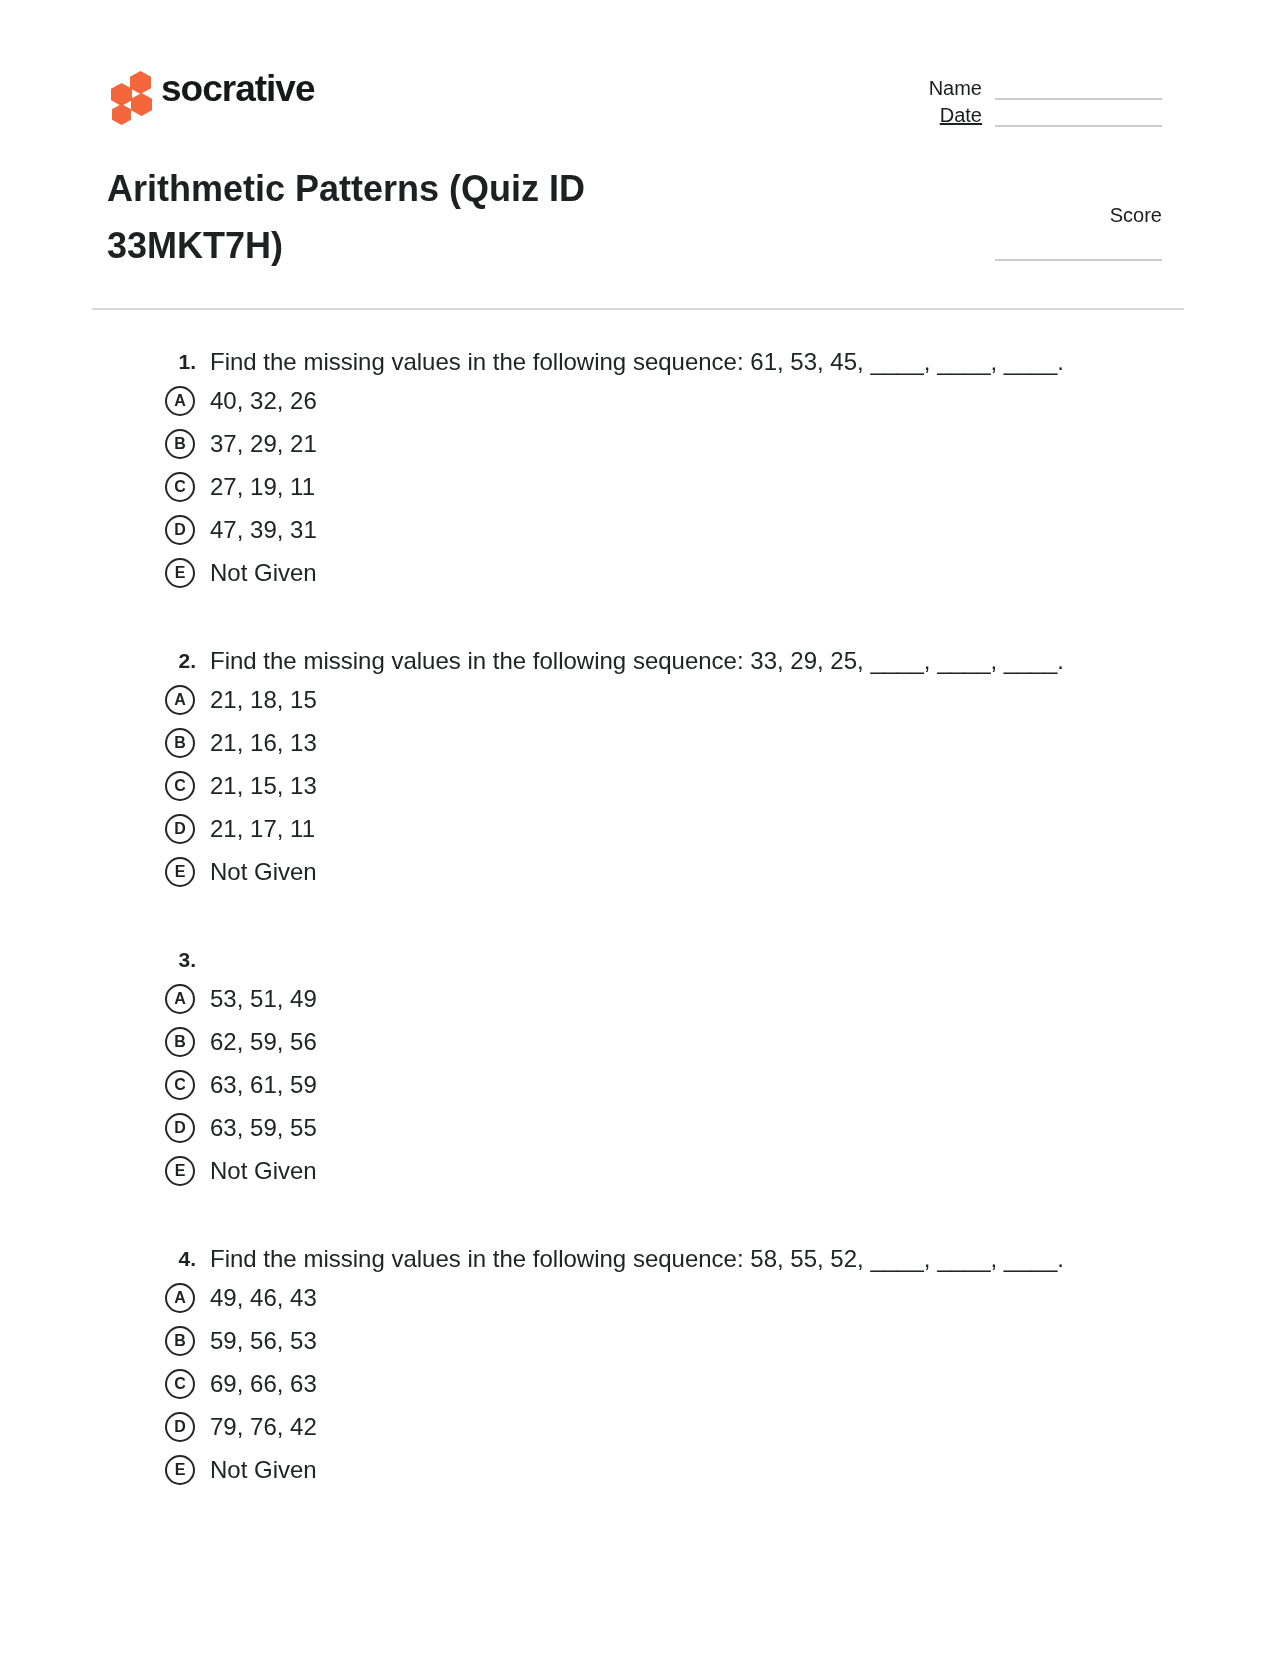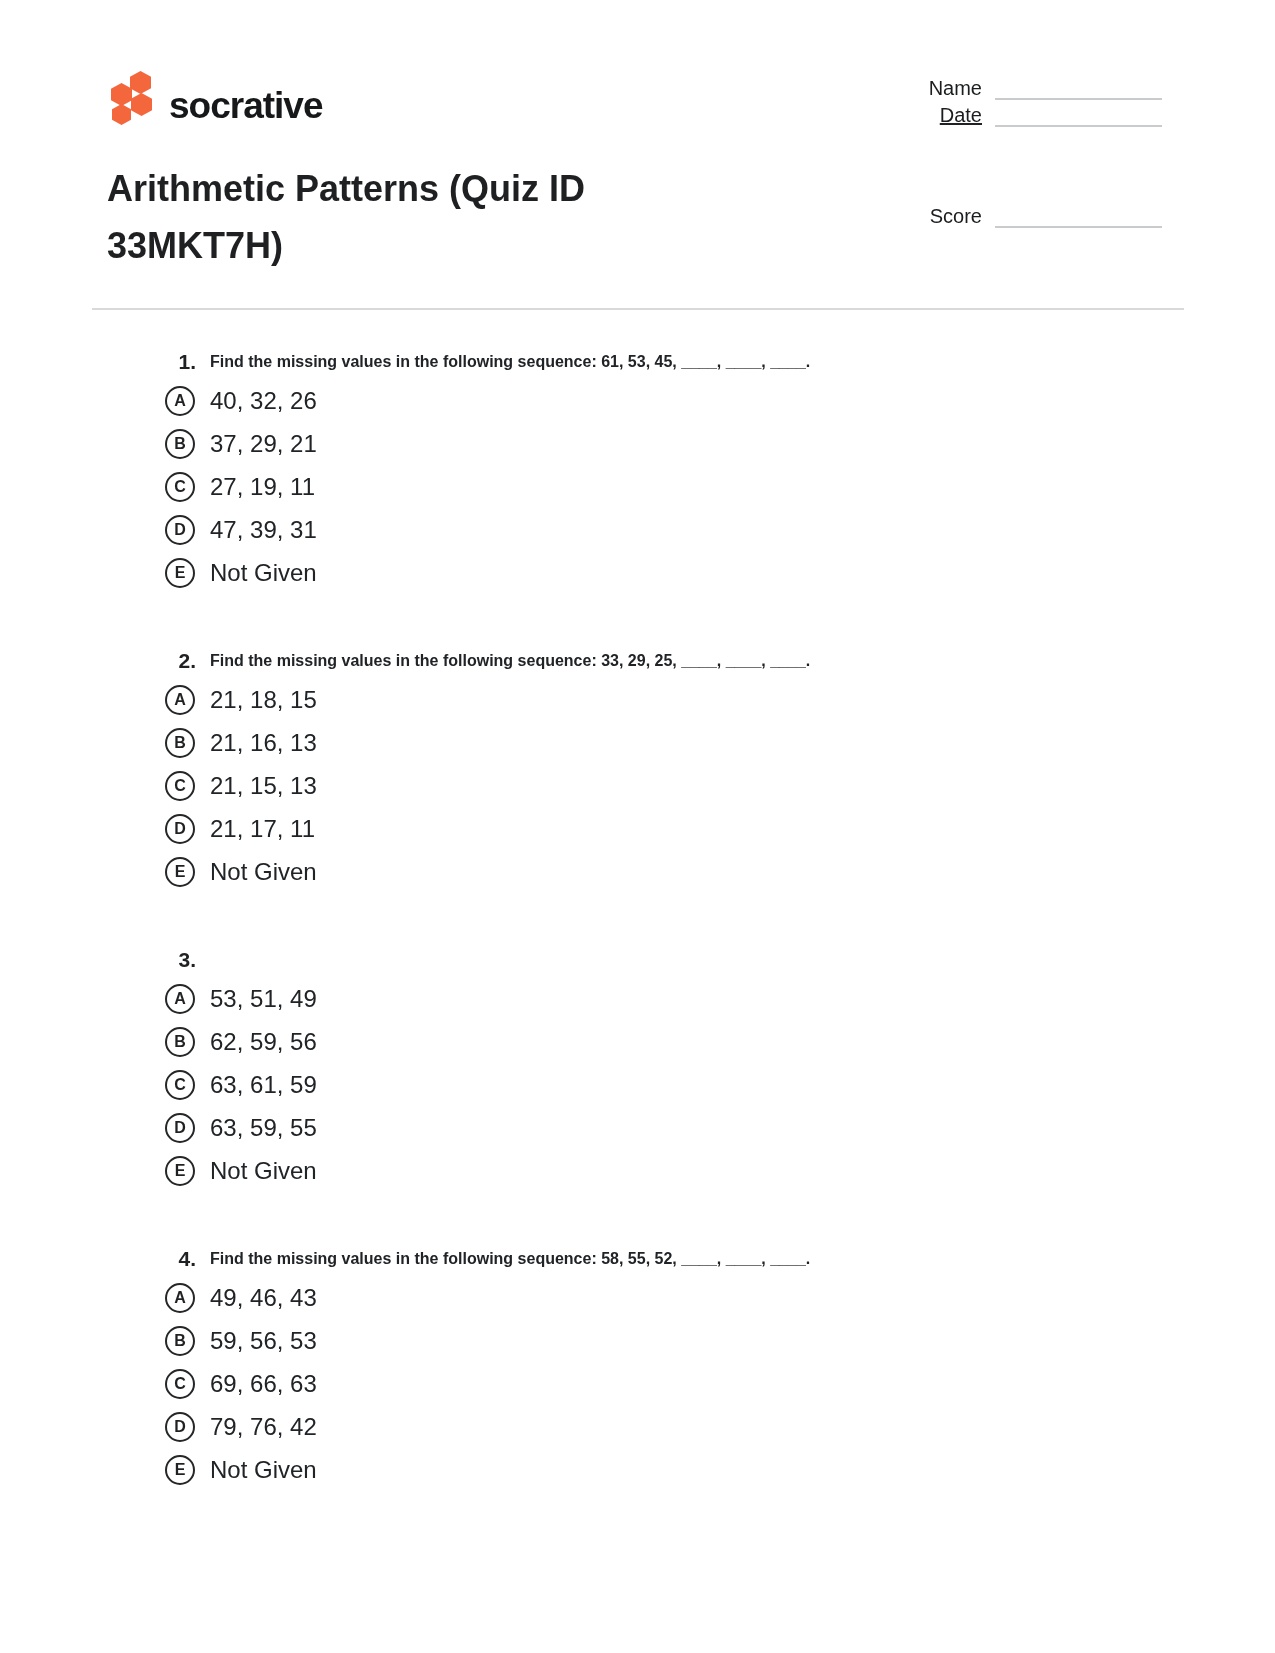--- a/index.html
+++ b/index.html
@@ -3,55 +3,55 @@
 <meta charset="utf-8">
 <style>
   * { margin:0; padding:0; box-sizing:border-box; }
   html,body { background:#ffffff; }
   body { font-family:"Liberation Sans", sans-serif; color:#1f2224; }
   .page {
     position:relative; width:1275px; height:1653px; background:#ffffff; overflow:hidden;
   }
 
   
-  .logo { position:absolute; left:105px; top:68px; display:flex; align-items:flex-end; gap:12px; }
+  .logo { position:absolute; left:105px; top:68px; display:flex; align-items:flex-start; gap:4px; }
   .hexes { position:relative; width:52px; height:59px; flex:none; }
   .hex { position:absolute; width:21px; height:23px; background:#f4663c;
          clip-path:polygon(50% 0%, 100% 25%, 100% 75%, 50% 100%, 0% 75%, 0% 25%); }
   .hex-1 { left:25px; top:3px; }
   .hex-2 { left:6px;  top:15px; }
   .hex-3 { left:26px; top:25px; }
   .hex-4 { left:7px;  top:36px; width:19px; height:21px; }
   .logo-text { font-size:37px; font-weight:700; letter-spacing:-1px; color:#17181a; }
 
   
   .fields { position:absolute; left:900px; top:76px; width:262px; }
   .field-row { display:flex; align-items:flex-end; gap:13px; height:24px; }
   .field-row.date-row  { margin-top:3px;text-decoration:underline; }
-  .field-row.score-row { margin-top:77px; }
+  .field-row.score-row { margin-top:77px;flex-direction:column; }
   .field-label { flex:1; text-align:right; font-size:20px; color:#1b1d1f; }
   .field-line { width:167px; height:21px; border-bottom:2px solid #c9cbcd; flex:none; }
 
   
   .quiz-title { position:absolute; left:107px; top:160px; width:800px;
                 font-size:36px; line-height:57px; font-weight:700; color:#1e2022; }
   .quiz-title span { display:block; }
 
   
   .divider { position:absolute; left:92px; top:308px; width:1092px; height:0;
              border-top:2px solid #d9d9d9; }
 
   
   .questions { position:absolute; left:0; top:349px; width:1275px; }
   .question { margin-bottom:54px; }
   .row { display:flex; align-items:center; padding-left:164px; gap:14px; }
   .q-row { height:26px; margin-bottom:4px; align-items:flex-start; }
   .label-cell { width:32px; flex:none; display:flex; justify-content:flex-end; }
   .q-num { font-size:21px; font-weight:700; color:#1f2123; line-height:26px; }
-  .q-text { font-size:16px; color:#212427; white-space:nowrap; line-height:26px;font-weight:bold; }
+  .q-text { font-size:24px; color:#212427; white-space:nowrap; line-height:26px; }
   .opt-row { height:43px; }
   .opt-cell { width:32px; flex:none; display:flex; justify-content:center; align-items:center; }
   .letter-circle { width:30px; height:30px; border:2px solid #242628; border-radius:50%;
                    display:flex; align-items:center; justify-content:center;
                    font-size:16px; font-weight:700; color:#1f2123; background:#fff; }
   .opt-text { font-size:24px; color:#212427; white-space:nowrap; }
 </style>
 </head>
 <body>
 

